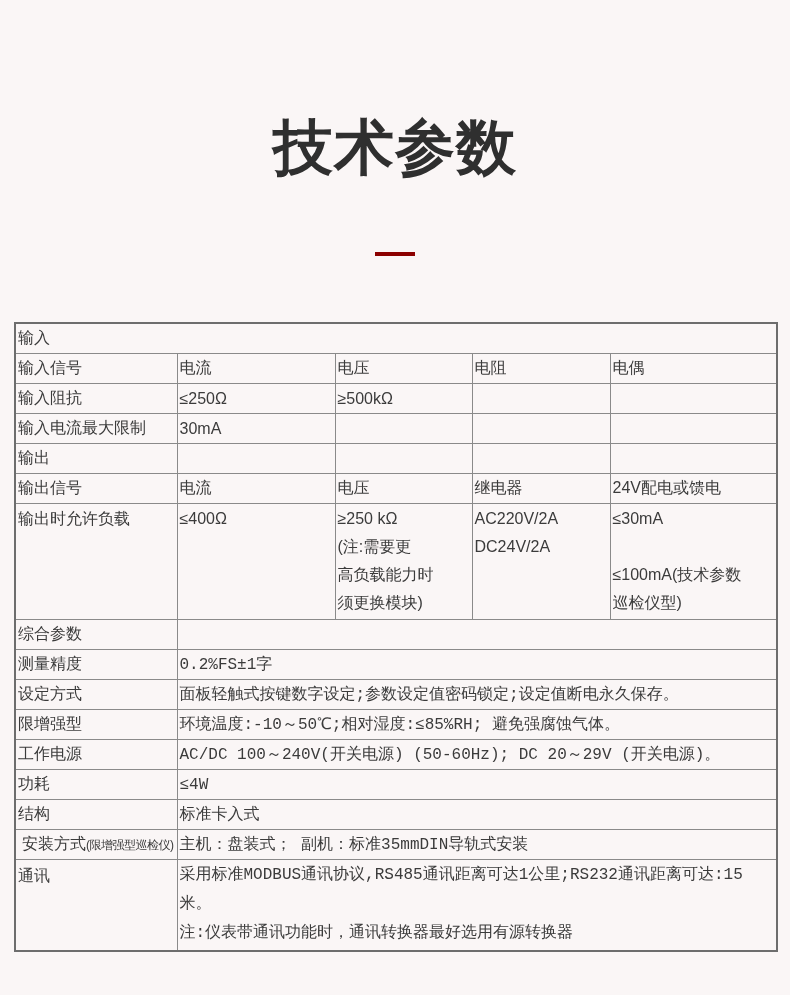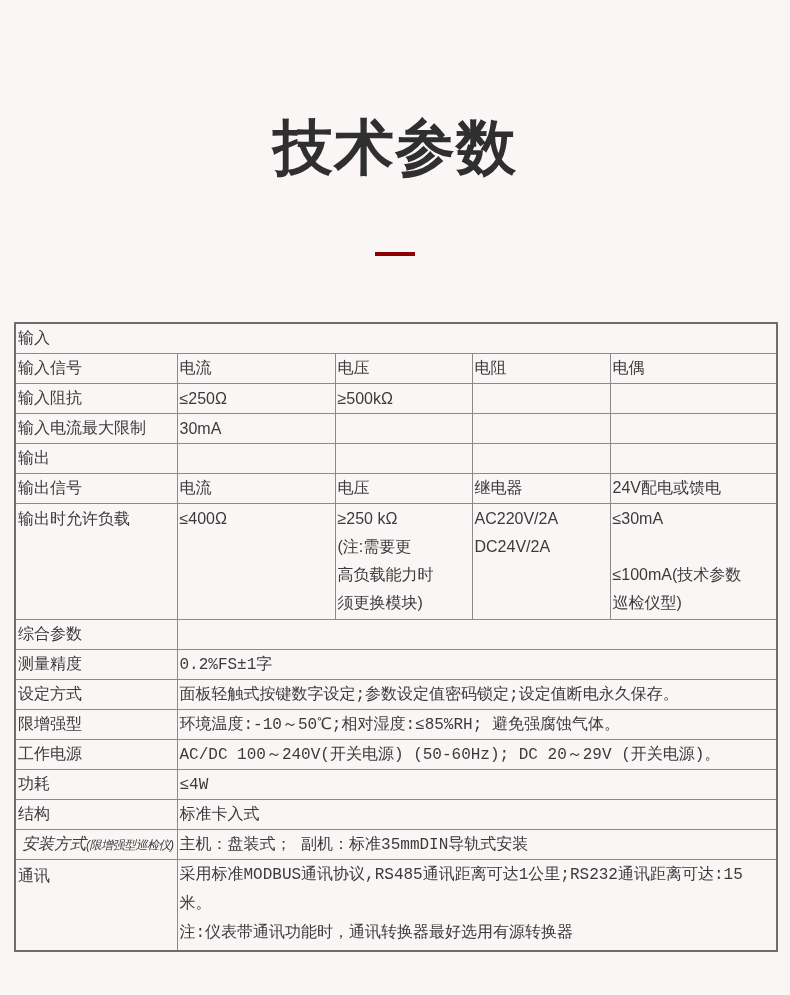--- a/index.html
+++ b/index.html
@@ -176,21 +176,21 @@
     <td class="lbl">功耗</td>
     <td colspan="4" class="val">≤4W</td>
   </tr>
 
   <tr>
     <td class="lbl">结构</td>
     <td colspan="4" class="val">标准卡入式</td>
   </tr>
 
   <tr>
-    <td class="lbl" style="padding-left:6px;font-style:italic;">
+    <td class="lbl" style="padding-left:6px;">
       <span>安装方式</span><span class="note-small">(限增强型巡检仪)</span>
     </td>
     <td colspan="4" class="val">主机：盘装式； 副机：标准35mmDIN导轨式安装</td>
   </tr>
 
   <tr class="twolines">
     <td class="lbl">通讯</td>
     <td colspan="4" class="val">采用标准MODBUS通讯协议,RS485通讯距离可达1公里;RS232通讯距离可达:15米。
 注:仪表带通讯功能时，通讯转换器最好选用有源转换器</td>
   </tr>

